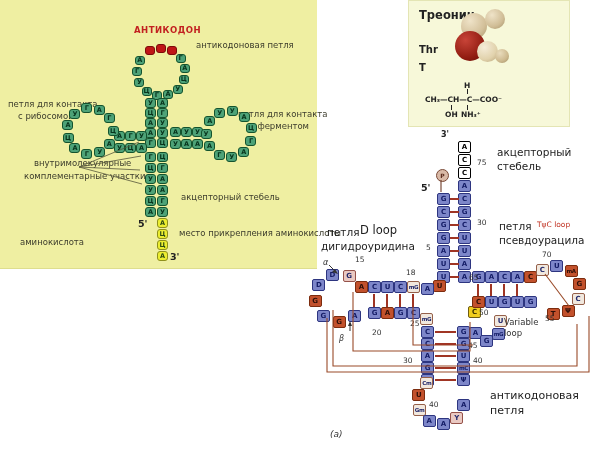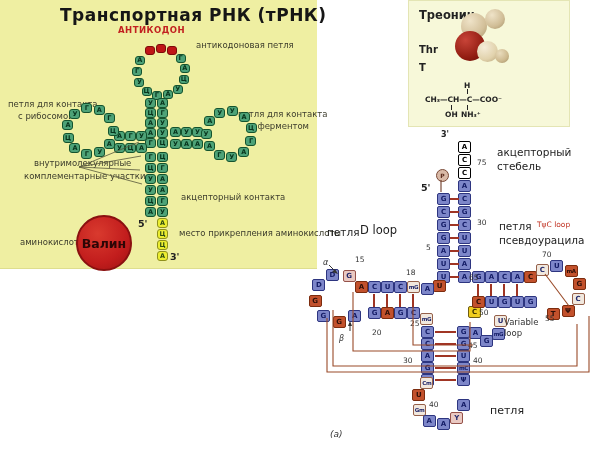--- a/index.html
+++ b/index.html
@@ -21,21 +21,21 @@
   .nt-y{background:#f0cd1f;border-color:#6e5c12;color:#3a3000;}
   .nt-g{background:#4da277;border-color:#14532e;color:#07341c;}
   .nt-a{background:#c01616;border-color:#7c0a0a;color:#8f1010;}
   .nt-l{background:#ecee30;border-color:#8f901c;color:#2f4d12;}
   .bp{position:absolute;background:#a03524;}
   .lbl{position:absolute;font-size:8.5px;color:#3c3c2c;white-space:nowrap;}
   .lblB{position:absolute;font-size:10.5px;color:#1c1c1c;white-space:nowrap;}
   .num{position:absolute;font-size:7.5px;color:#333;white-space:nowrap;}
   .prime{position:absolute;font-size:9.5px;font-weight:bold;color:#222;}
   .title{position:absolute;left:60px;top:5px;font-size:17px;font-weight:bold;color:#161616;letter-spacing:.5px;white-space:nowrap;}
-  .redlbl{position:absolute;left:118px;top:25px;font-size:8.5px;font-weight:bold;color:#c22020;letter-spacing:.5px;}
+  .redlbl{position:absolute;left:134px;top:25px;font-size:8.5px;font-weight:bold;color:#c22020;letter-spacing:.5px;}
   #valine{position:absolute;left:76px;top:215px;width:52px;height:52px;border-radius:50%;
           background:radial-gradient(circle at 38% 32%,#d93a2e,#c21d1d 60%,#9d1212);
           border:2px solid #8a1010;display:flex;align-items:center;justify-content:center;}
   #valine span{font-size:12.5px;font-weight:bold;color:#2c0606;}
   .pcirc{position:absolute;left:436px;top:169px;width:11px;height:11px;border-radius:50%;
          background:#d9b9a6;border:1px solid #7a4a38;font-size:6px;font-weight:bold;color:#5a2a1a;
          text-align:center;line-height:11px;}
   .sph{position:absolute;border-radius:50%;}
   .thName{position:absolute;left:10px;top:7px;font-size:11.5px;font-weight:bold;color:#222;}
   .thAbbr{position:absolute;font-size:10px;font-weight:bold;color:#222;}
@@ -50,30 +50,29 @@
   .fan{stroke:#55553a;stroke-width:.8;}
   .ar{stroke:#333;stroke-width:1;}
   .stub{stroke:#7a4a38;stroke-width:1.2;}
 </style>
 </head>
 <body>
 
 <div id="stage">
 
   <section id="leftPanel" class="lp">
-    <div class="title">Транспортная РНК  (тРНК)</div>
     <div class="redlbl">АНТИКОДОН</div>
     <div class="lbl" style="left:196px;top:40px">антикодоновая петля</div>
     <div class="lbl" style="left:8px;top:99px">петля для контакта</div>
     <div class="lbl" style="left:18px;top:111px">с рибосомой</div>
     <div class="lbl" style="left:238px;top:109px">петля для контакта</div>
     <div class="lbl" style="left:250px;top:121px">с ферментом</div>
     <div class="lbl" style="left:34px;top:158px">внутримолекулярные</div>
     <div class="lbl" style="left:24px;top:171px">комплементарные участки</div>
-    <div class="lbl" style="left:181px;top:192px">акцепторный контакта</div>
+    <div class="lbl" style="left:181px;top:192px">акцепторный стебель</div>
     <div class="lbl" style="left:179px;top:228px">место прикрепления аминокислоты</div>
     <div class="lbl" style="left:20px;top:237px">аминокислота</div>
     <div class="prime" style="left:138px;top:218px">5'</div>
     <div class="prime" style="left:170px;top:251px">3'</div>
 
     <div class="seqc">
         <div class="nt nt-a" style="left: 145.479px; top: 45.9289px; width: 10px; height: 9px; line-height: 7px;"></div>
         <div class="nt nt-a" style="left: 156.419px; top: 43.5037px; width: 10px; height: 9px; line-height: 7px;"></div>
         <div class="nt nt-a" style="left: 167.267px; top: 46.3093px; width: 10px; height: 9px; line-height: 7px;"></div>
         <div class="nt nt-g" style="left: 175.66px; top: 53.7342px; width: 10px; height: 9px; line-height: 7px;">Г</div>
@@ -163,23 +162,20 @@
         <div class="nt nt-g" style="left: 157px; top: 196px; width: 11px; height: 10px; line-height: 8px;">Г</div>
         <div class="nt nt-g" style="left: 157px; top: 207px; width: 11px; height: 10px; line-height: 8px;">У</div>
       </div>
     <div class="seqc">
         <div class="nt nt-l" style="left: 157px; top: 218px; width: 11px; height: 10px; line-height: 8px;">А</div>
         <div class="nt nt-l" style="left: 157px; top: 229px; width: 11px; height: 10px; line-height: 8px;">Ц</div>
         <div class="nt nt-l" style="left: 157px; top: 240px; width: 11px; height: 10px; line-height: 8px;">Ц</div>
         <div class="nt nt-l" style="left: 157px; top: 251px; width: 11px; height: 10px; line-height: 8px;">А</div>
       </div>
 
-    <div id="valine">
-      <span>Валин</span>
-    </div>
   </section>
 
   <section id="thrPanel">
     <div class="thName">Треонин</div>
     <div class="thAbbr" style="left:10px;top:43px">Thr</div>
     <div class="thAbbr" style="left:10px;top:61px">T</div>
     <div class="sph" style="left:52px;top:12px;width:26px;height:26px;background:radial-gradient(circle at 35% 30%,#efe3c8,#d3c09a 60%,#a8946a);"></div>
     <div class="sph" style="left:76px;top:8px;width:20px;height:20px;background:radial-gradient(circle at 35% 30%,#efe3c8,#d0bd96 60%,#a38f66);"></div>
     <div class="sph" style="left:46px;top:30px;width:30px;height:30px;background:radial-gradient(circle at 35% 30%,#c84438,#8f1b10 65%,#5e0c06);"></div>
     <div class="sph" style="left:68px;top:40px;width:21px;height:21px;background:radial-gradient(circle at 35% 30%,#f5ecd8,#e1d2ac 60%,#b5a075);"></div>
@@ -320,25 +316,27 @@
     <div class="num" style="left:545px;top:314px">55</div>
     <div class="num" style="left:542px;top:250px">70</div>
     <div class="num" style="left:469px;top:273px">65</div>
     <div class="greek" style="left:323px;top:258px">α</div>
     <div class="greek" style="left:339px;top:334px">β</div>
 
     <div class="lblB" style="left:497px;top:146px">акцепторный</div>
     <div class="lblB" style="left:497px;top:160px">стебель</div>
     <div class="lblB" style="left:327px;top:226px">петля</div>
     <div class="lblB" style="left:360px;top:223px;font-size:11.5px">D loop</div>
+    <div class="lblB" style="left:321px;top:240px">дигидроуридина</div>
     <div class="lblB" style="left:499px;top:220px">петля</div>
     <div class="lblB" style="left:537px;top:220px;font-size:7.5px;color:#c03020">ТψС loop</div>
     <div class="lblB" style="left:499px;top:234px">псевдоурацила</div>
     <div class="varlbl" style="left:504px;top:317px">Variable</div>
     <div class="varlbl" style="left:504px;top:328px">loop</div>
+    <div class="lblB" style="left:490px;top:389px;font-size:11px">антикодоновая</div>
     <div class="lblB" style="left:490px;top:404px;font-size:11px">петля</div>
     <div class="fig">(а)</div>
   </section>
 
   <svg width="600" height="450">
     <path class="fr" d="M333,310 L333,366 L577,366 L577,324"></path>
     <path class="fr" d="M327,318 L327,372 L589,372 L589,316"></path>
     <path class="fr" d="M353,292 L353,351 L470,351 L470,322"></path>
     <path class="fr" d="M413,297 L413,345 L473,345"></path>
     <line class="fr" x1="545" y1="274" x2="569" y2="306"></line>

